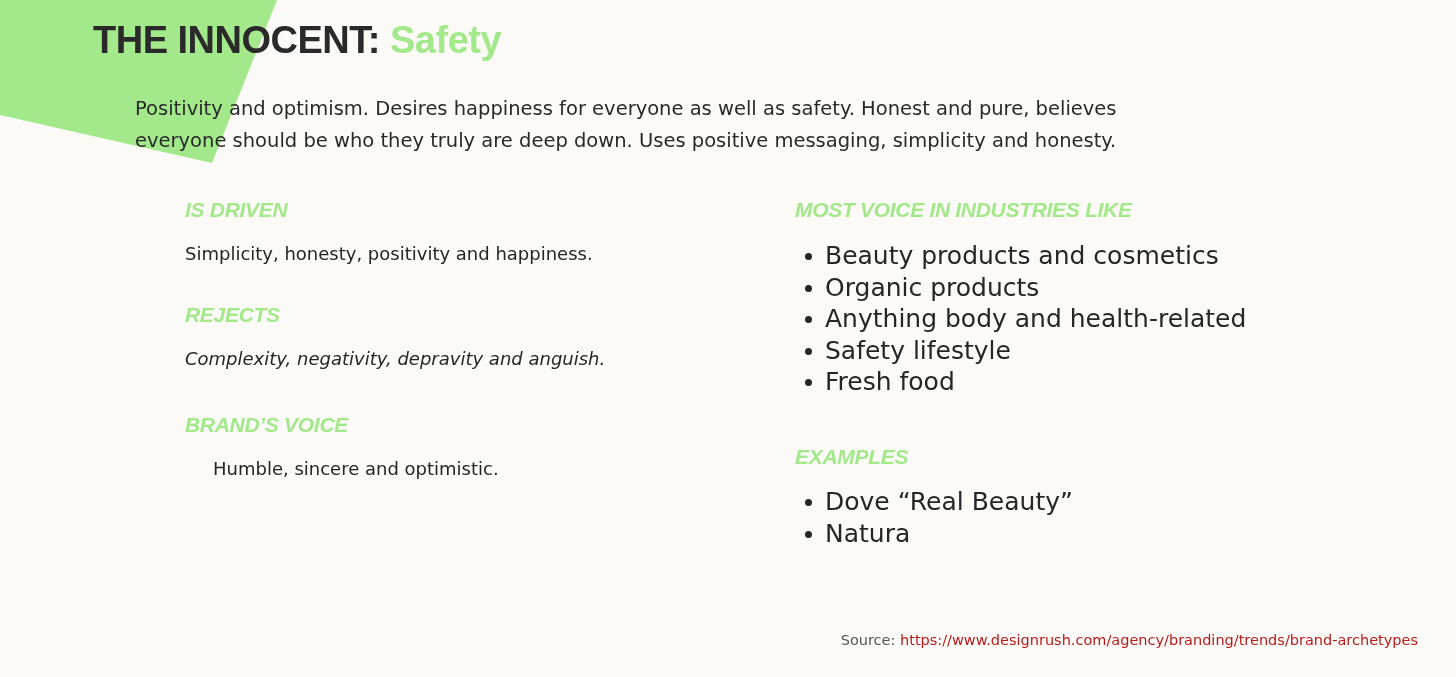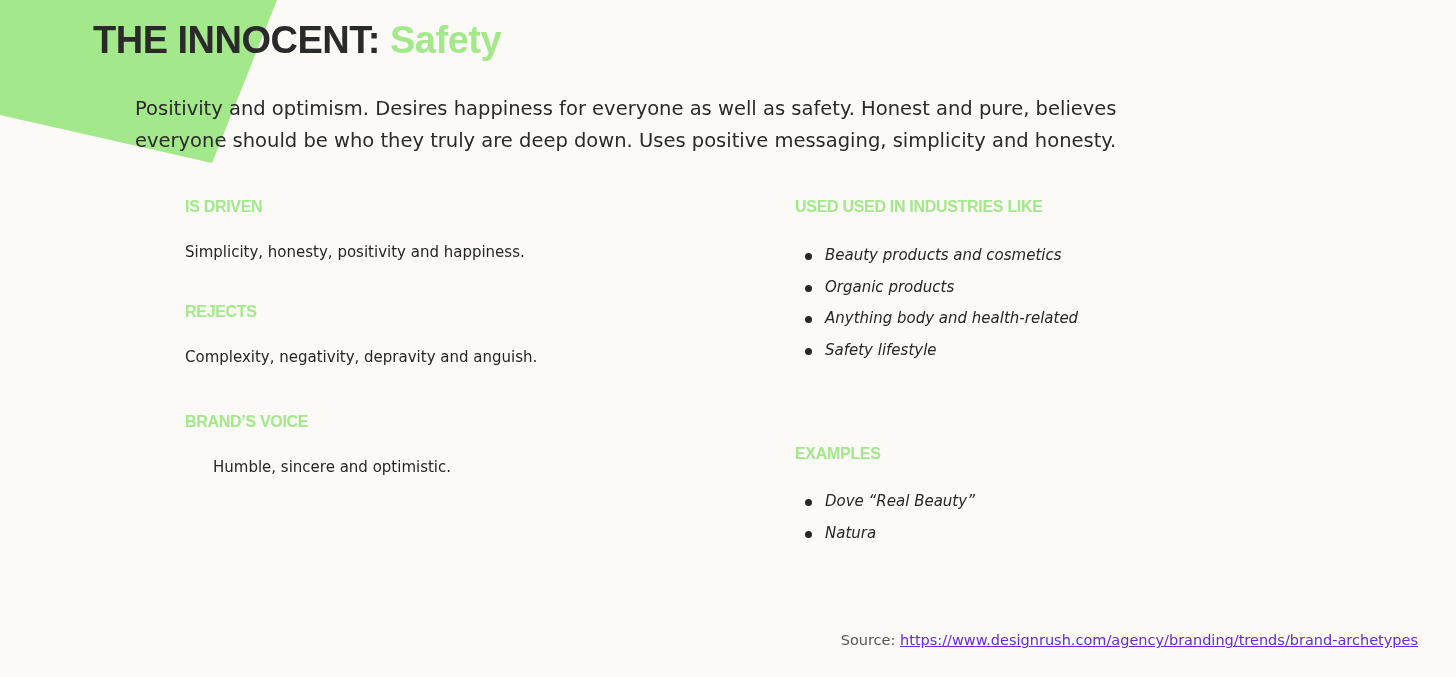--- a/index.html
+++ b/index.html
@@ -2,57 +2,58 @@
 <html><head>
 <meta charset="utf-8">
 <style>
   * { margin:0; padding:0; box-sizing:border-box; }
   html, body { width:1456px; height:677px; overflow:hidden; }
   body { background:#fbfaf7; font-family:"DejaVu Sans", sans-serif; color:#262626; position:relative; }
   .shape { position:absolute; left:0; top:0; width:280px; height:170px; z-index:0; }
   .title { position:absolute; left:93px; top:12px; font-family:"Liberation Sans", sans-serif; font-weight:700; font-size:38px; letter-spacing:-0.5px; color:#2a2a2a; z-index:1; white-space:nowrap; line-height:56px; }
   .title .accent { color:#a3e88a; }
   .intro { position:absolute; left:135px; top:74px; width:1000px; font-size:19.5px; line-height:32px; color:#2a2a2a; z-index:1;margin-top:19px; }
-  .heading { position:absolute; font-family:"Liberation Sans", sans-serif; font-weight:700; font-size:16px; color:#a3e88a; letter-spacing:-0.3px; white-space:nowrap; }
-  .body-text { position:absolute; font-size:15px; color:#262626; white-space:nowrap; }
+  .heading { position:absolute; font-family:"Liberation Sans", sans-serif; font-weight:700; font-size:21px; color:#a3e88a; letter-spacing:-0.3px; white-space:nowrap;font-style:italic; }
+  .body-text { position:absolute; font-size:18px; color:#262626; white-space:nowrap; }
   ul.list { position:absolute; list-style:none; }
-  ul.list li { font-size:15px; line-height:31.6px; color:#262626; white-space:nowrap; position:relative; padding-left:30px;font-style:italic; }
+  ul.list li { font-size:25px; line-height:31.6px; color:#262626; white-space:nowrap; position:relative; padding-left:30px; }
   ul.list li .bullet { position:absolute; left:10px; top:13px; width:7px; height:7px; border-radius:50%; background:#262626; }
   .source { position:absolute; right:38px; top:632px; font-size:14.5px; color:#555; white-space:nowrap; }
-  .source a { color:#6d28d9; text-decoration:underline; }
+  .source a { color:#b91c1c; }
 </style>
 </head>
 <body>
 
 <svg class="shape" viewBox="0 0 280 170" width="280" height="170">
   <polygon points="0,0 277,0 212,163 0,115" fill="#a3e88a"></polygon>
 </svg>
 
 <div class="title">
   <span>THE INNOCENT:</span>
   <span class="accent">Safety</span>
 </div>
 
 <p class="intro">Positivity and optimism. Desires happiness for everyone as well as safety. Honest and pure, believes everyone should be who they truly are deep down. Uses positive messaging, simplicity and honesty.</p>
 
 <div class="heading" style="left:185px; top:198px;">IS DRIVEN</div>
 <div class="body-text" style="left:185px; top:243px;">Simplicity, honesty, positivity and happiness.</div>
 
 <div class="heading" style="left:185px; top:303px;">REJECTS</div>
-<div class="body-text" style="left:185px; top:348px;">Complexity, negativity, depravity and anguish.</div>
+<div class="body-text" style="left:185px; top:348px;font-style:italic;">Complexity, negativity, depravity and anguish.</div>
 
 <div class="heading" style="left:185px; top:413px;">BRAND’S VOICE</div>
 <div class="body-text" style="left:177px; top:458px;margin-left:36px;">Humble, sincere and optimistic.</div>
 
-<div class="heading" style="left:795px; top:198px;">USED USED IN INDUSTRIES LIKE</div>
+<div class="heading" style="left:795px; top:198px;">MOST VOICE IN INDUSTRIES LIKE</div>
 <ul class="list" style="left:795px; top:240px;">
   <li><span class="bullet"></span><span>Beauty products and cosmetics</span></li>
   <li><span class="bullet"></span><span>Organic products</span></li>
   <li><span class="bullet"></span><span>Anything body and health-related</span></li>
   <li><span class="bullet"></span><span>Safety lifestyle</span></li>
+  <li><span class="bullet"></span><span>Fresh food</span></li>
 </ul>
 
 <div class="heading" style="left:795px; top:445px;">EXAMPLES</div>
 <ul class="list" style="left:795px; top:486px;">
   <li><span class="bullet"></span><span>Dove “Real Beauty”</span></li>
   <li><span class="bullet"></span><span>Natura</span></li>
 </ul>
 
 <div class="source">
   <span>Source:</span>

